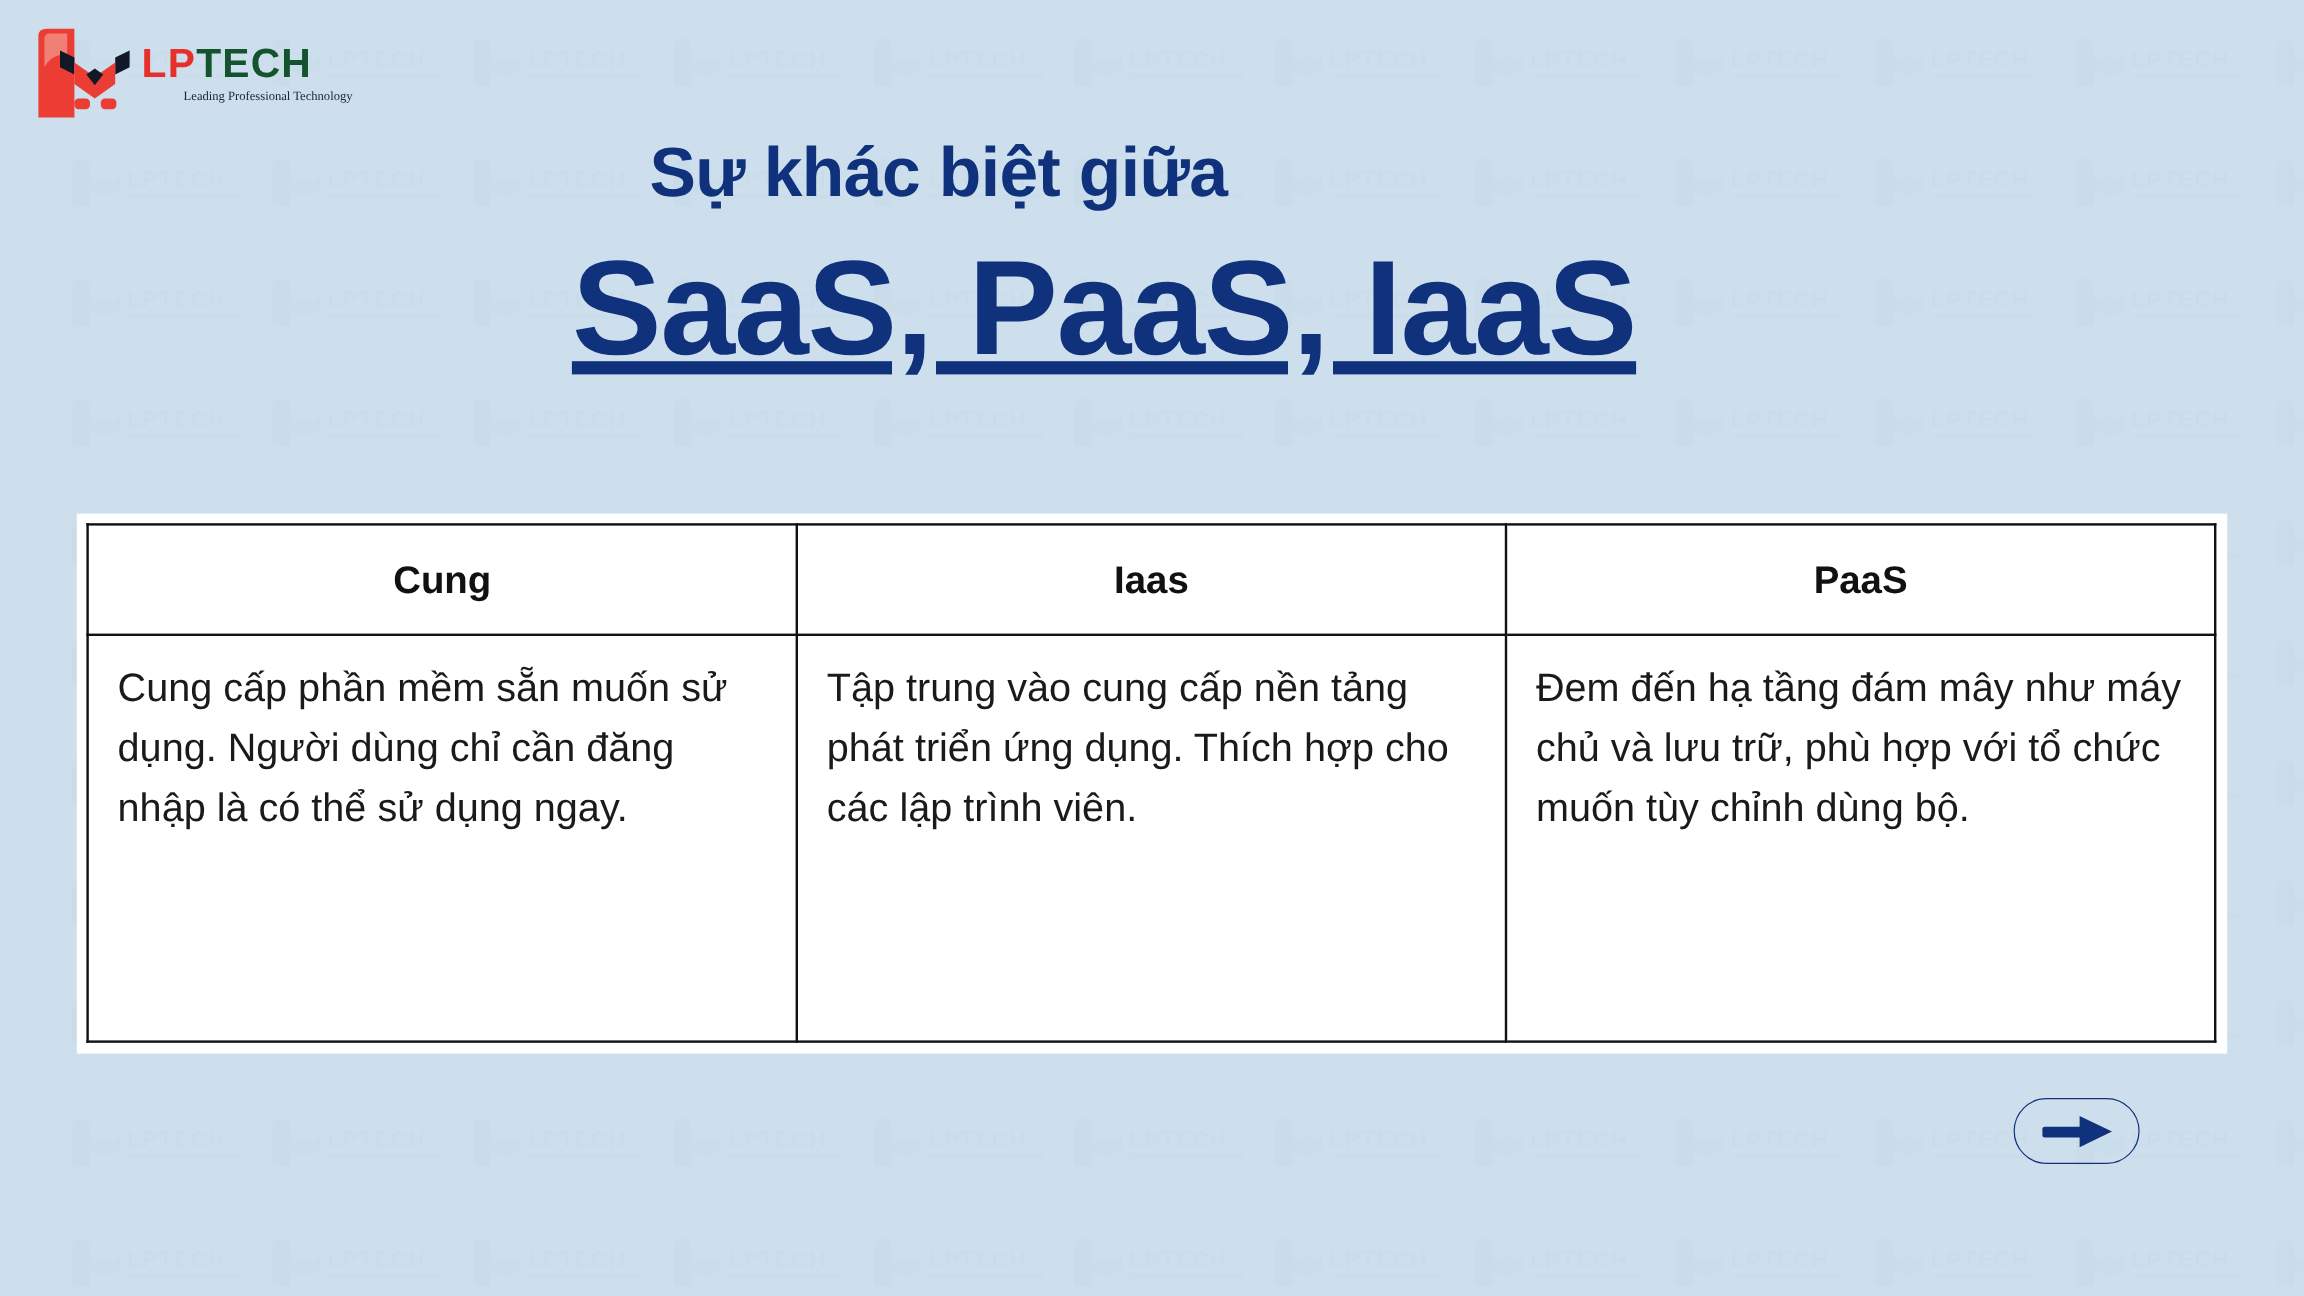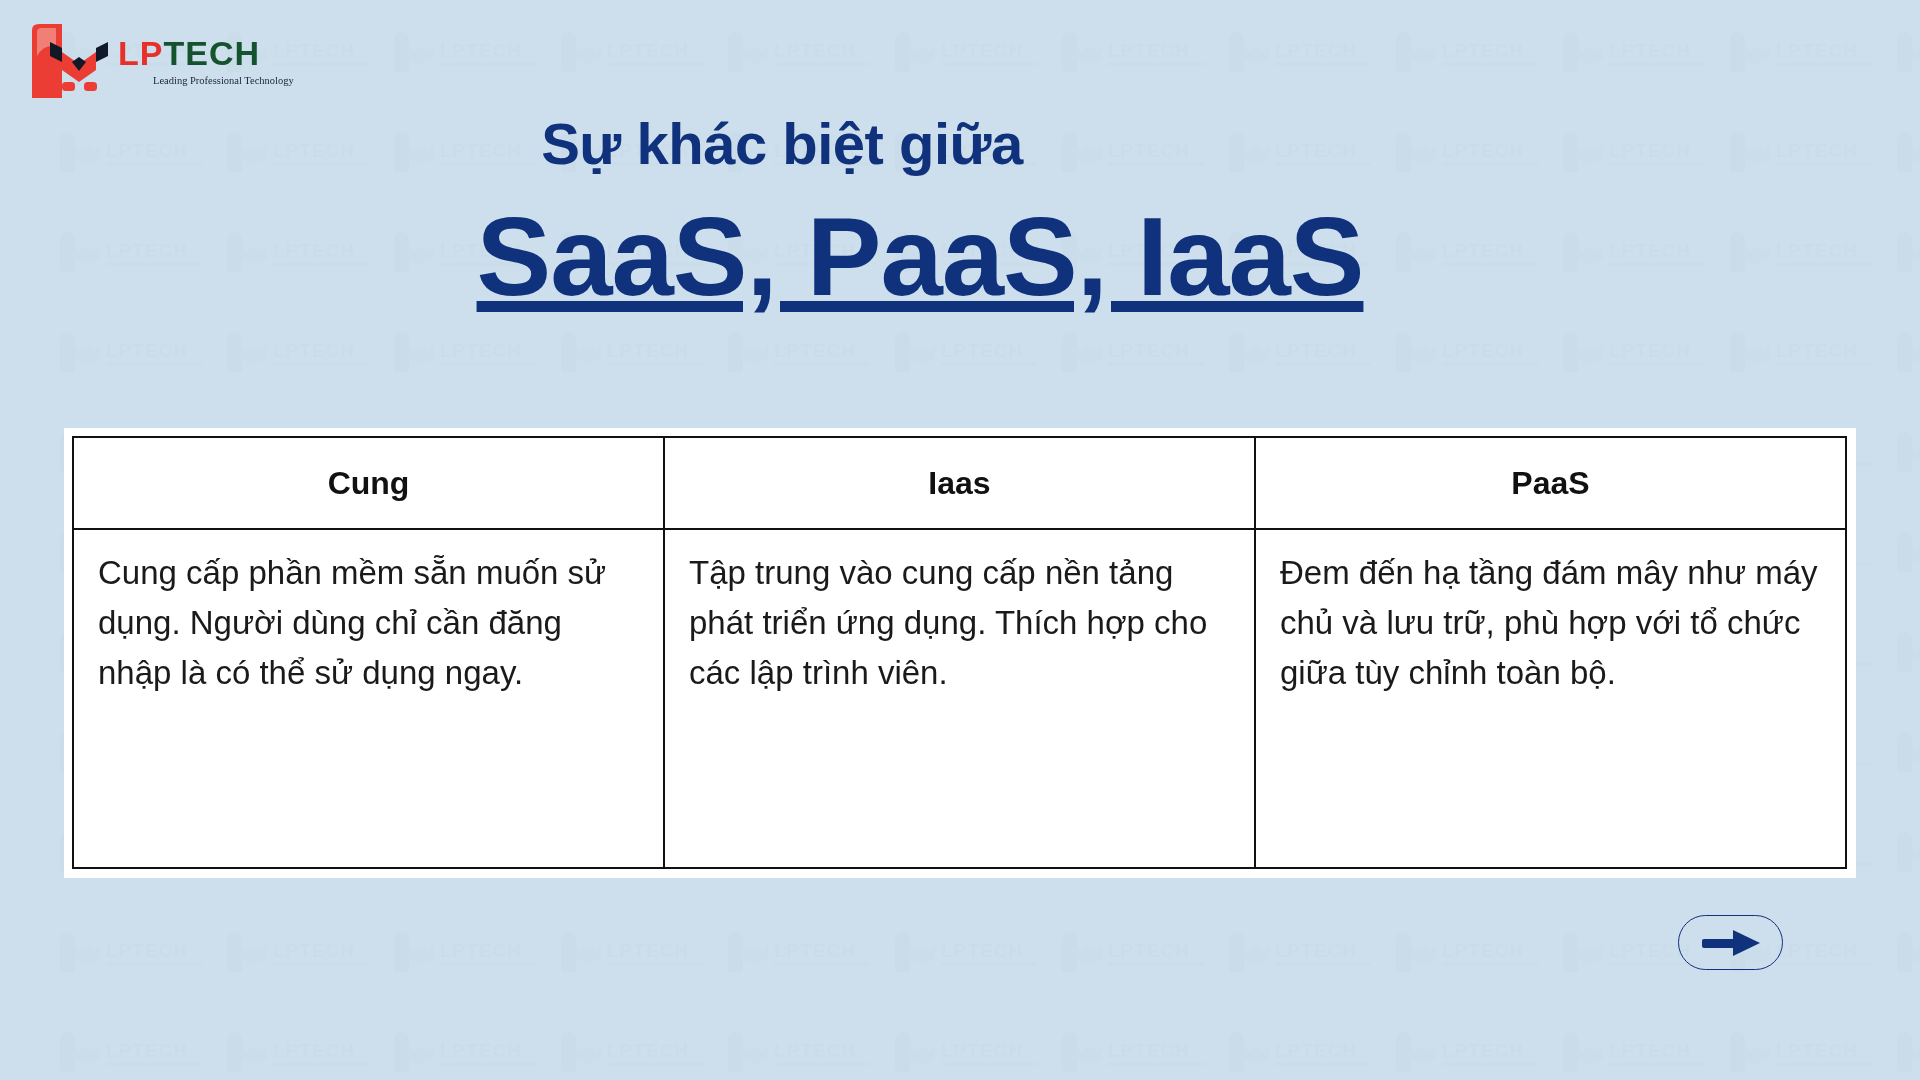--- a/index.html
+++ b/index.html
@@ -946,21 +946,21 @@
         <tr>
           <th>Cung</th>
           <th>Iaas</th>
           <th>PaaS</th>
         </tr>
       </thead>
       <tbody>
         <tr>
           <td>Cung cấp phần mềm sẵn muốn sử dụng. Người dùng chỉ cần đăng nhập là có thể sử dụng ngay.</td>
           <td>Tập trung vào cung cấp nền tảng phát triển ứng dụng. Thích hợp cho các lập trình viên.</td>
-          <td>Đem đến hạ tầng đám mây như máy chủ và lưu trữ, phù hợp với tổ chức giữa tùy chỉnh toàn bộ.</td>
+          <td>Đem đến hạ tầng đám mây như máy chủ và lưu trữ, phù hợp với tổ chức muốn tùy chỉnh dùng bộ.</td>
         </tr>
       </tbody>
     </table>
   </div>
 
   <div id="next-btn">
     <svg width="62" height="30" viewBox="0 0 62 30">
       <rect x="2" y="11" width="36" height="9" rx="2" fill="#10327d"></rect>
       <path d="M33 2 L60 15 L33 28 Z" fill="#10327d"></path>
     </svg>

